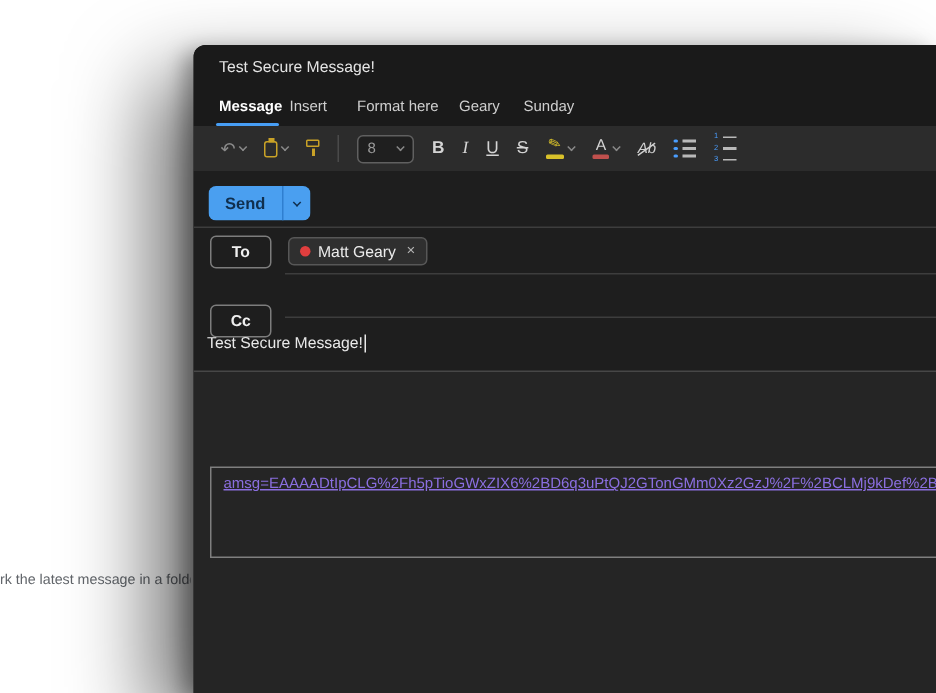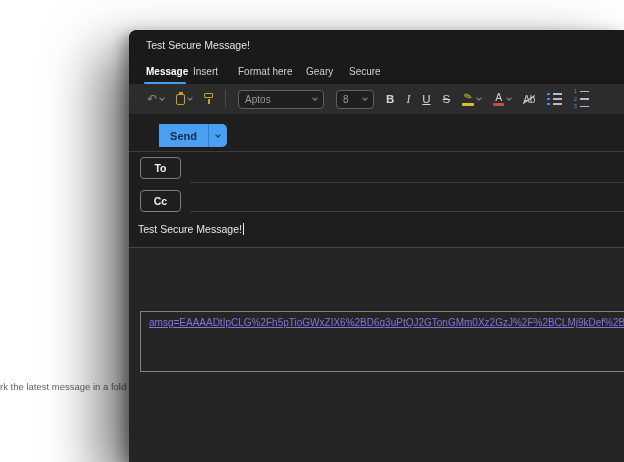--- a/index.html
+++ b/index.html
@@ -44,43 +44,43 @@
   .fmt.bold { font-weight:bold; }
   .fmt.italic { font-style:italic; font-family:"Liberation Serif", serif; }
   .fmt.under { text-decoration:underline; }
   .fmt.strike { text-decoration:line-through; }
   .hl { display:inline-flex; flex-direction:column; align-items:center; }
   .hl .pen { font-size:10px; color:#d8c12a; transform:rotate(-20deg); line-height:1; }
   .hl .bar { width:12px; height:3px; background:#d8c12a; border-radius:1px; margin-top:1px; }
   .fc { display:inline-flex; flex-direction:column; align-items:center; }
   .fc .a { font-size:10.5px; color:#d4d4d4; line-height:1; }
   .fc .bar { width:11px; height:3px; background:#c0504d; border-radius:1px; margin-top:1px; }
-  .clearfmt { position:relative; font-size:10px; color:#cfcfcf; }
+  .clearfmt { position:relative; font-size:10px; color:#cfcfcf;font-style:italic; }
   .clearfmt::after { content:""; position:absolute; left:-1px; top:5px; width:14px; height:1px;
                      background:#cfcfcf; transform:rotate(-35deg); }
   .listicon { display:flex; flex-direction:column; gap:2.5px; }
   .listicon .row { display:flex; align-items:center; gap:3px; }
   .listicon .dot { width:2.5px; height:2.5px; border-radius:50%; background:#4a9eff; }
   .listicon .num { font-size:5px; color:#4a9eff; width:3px; line-height:1; }
   .listicon .line { width:9px; height:1.5px; background:#b9b9b9; }
 
   
   .fields { position:absolute; left:0; top:84px; right:0; height:134px; background:#1e1e1e; }
   .sendbtn { position:absolute; left:10px; top:10px; height:23px; display:flex; border-radius:5px; overflow:hidden; }
   .send-main { width:49px; background:#4a9ff0; color:#102f4e; font-size:11px; font-weight:bold;
-               display:flex; align-items:center; justify-content:center;margin-left:20px; }
+               display:flex; align-items:center; justify-content:center; }
   .send-arrow { width:19px; background:#4a9ff0; border-left:1px solid #2f7fd0;
                 display:flex; align-items:center; justify-content:center; }
   .send-arrow .chev { border-color:#102f4e; }
   .divider { position:absolute; height:1px; background:#3d3d3d; right:0; }
   .d1 { top:37px; left:0; } .d2 { top:68px; left:61px; } .d3 { top:97px; left:61px; } .d4 { top:133px; left:0; background:#474747; }
   .fieldbtn { position:absolute; left:11px; width:41px; height:22px; border:1px solid #7d7d7d;
               border-radius:4px; color:#f0f0f0; font-size:10.5px; font-weight:bold;
               display:flex; align-items:center; justify-content:center; background:transparent; }
-  .to-btn { top:43px; } .cc-btn { top:76px; }
+  .to-btn { top:43px; } .cc-btn { top:89px; }
   .pill { position:absolute; left:63px; top:44px; height:19px; background:#2f2f2f;
           border:1px solid #575757; border-radius:4px; display:inline-flex; align-items:center;
           padding:0 7px; gap:5px; }
   .pill .dot { width:7px; height:7px; border-radius:50%; background:#e03e3e; }
   .pill .name { font-size:10.5px; color:#ececec; }
   .pill .x { font-size:10px; color:#b5b5b5; margin-left:2px; }
   .subject { position:absolute; left:9px; top:109px; font-size:10.5px; color:#e8e8e8; display:flex; align-items:center; }
   .caret { width:1px; height:12px; background:#e8e8e8; margin-left:1px; }
 
   
@@ -101,21 +101,21 @@
 
   <div class="titlebar">
     <div class="title">Test Secure Message!</div>
   </div>
 
   <div class="tabsrow">
     <div class="tab active" style="left:17px">Message</div>
     <div class="tab" style="left:64px">Insert</div>
     <div class="tab" style="left:109px">Format here</div>
     <div class="tab" style="left:177px">Geary</div>
-    <div class="tab" style="left:220px">Secure</div>
+    <div class="tab" style="left:220px">Sunday</div>
     <div class="tab-underline"></div>
   </div>
 
   <div class="toolbar">
     <span class="tbtn">
       <span class="glyph" style="color:#8a8a8a">↶</span>
       <span class="chev"></span>
     </span>
     <span class="tbtn">
       <span class="clip-body">
@@ -123,24 +123,20 @@
         </span>
       <span class="chev"></span>
     </span>
     <span class="tbtn">
       <span class="painter">
           <span class="head"></span>
           <span class="stem"></span>
         </span>
     </span>
     <span class="sep"></span>
-    <span class="combo font">
-      <span>Aptos</span>
-      <span class="chev"></span>
-    </span>
     <span class="combo size">
       <span>8</span>
       <span class="chev"></span>
     </span>
     <span class="fmt bold">B</span>
     <span class="fmt italic">I</span>
     <span class="fmt under">U</span>
     <span class="fmt strike">S</span>
     <span class="tbtn">
       <span class="hl">
@@ -189,20 +185,25 @@
 
   <div class="fields">
     <div class="sendbtn">
       <div class="send-main">Send</div>
       <div class="send-arrow">
         <span class="chev"></span>
       </div>
     </div>
     <div class="divider d1"></div>
     <div class="fieldbtn to-btn">To</div>
+    <div class="pill">
+      <span class="dot"></span>
+      <span class="name">Matt Geary</span>
+      <span class="x">×</span>
+    </div>
     <div class="divider d2"></div>
     <div class="fieldbtn cc-btn">Cc</div>
     <div class="divider d3"></div>
     <div class="subject">
       <span>Test Secure Message!</span>
       <span class="caret"></span>
     </div>
     <div class="divider d4"></div>
   </div>
 

